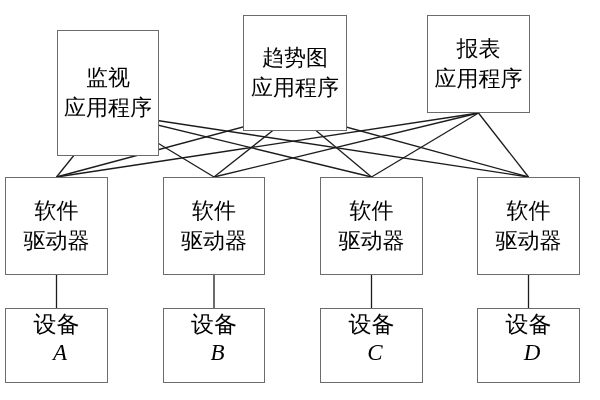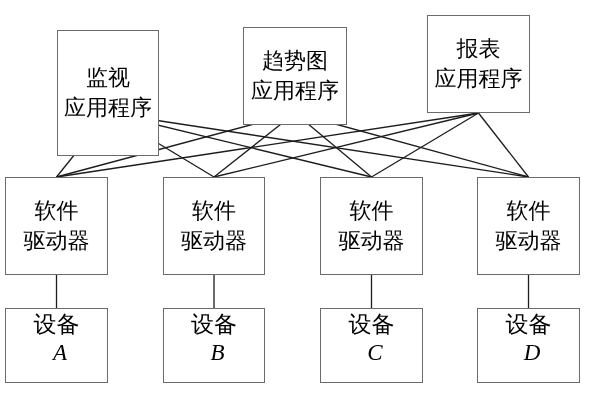--- a/index.html
+++ b/index.html
@@ -27,21 +27,21 @@
     align-items: center;
     justify-content: center;
     z-index: 1;
     color: var(--text, #000000);
   }
   .two-line { font-size: 22px; line-height: 30px; }
   .one-line { font-size: 23px; line-height: 28px; flex-direction: column; padding-bottom: 14px; }
   .letter { font-style: italic; margin-left: 7px; }
   
   .t1 { left: 57px;  top: 30px;  width: 102px; height: 126px; }
-  .t2 { left: 243px; top: 27px;  width: 104px; height: 98px; }
+  .t2 { left: 243px; top: 15px;  width: 104px; height: 116px; }
   .t3 { left: 427px; top: 15px;  width: 103px; height: 98px; }
   .m1 { left: 5px;   top: 177px; width: 103px; height: 98px; }
   .m2 { left: 163px; top: 177px; width: 102px; height: 98px; }
   .m3 { left: 320px; top: 177px; width: 103px; height: 98px; }
   .m4 { left: 477px; top: 177px; width: 103px; height: 98px; }
   .b1 { left: 5px;   top: 308px; width: 103px; height: 75px; }
   .b2 { left: 163px; top: 308px; width: 102px; height: 75px; }
   .b3 { left: 320px; top: 308px; width: 103px; height: 75px; }
   .b4 { left: 477px; top: 308px; width: 103px; height: 75px; }
 </style>

